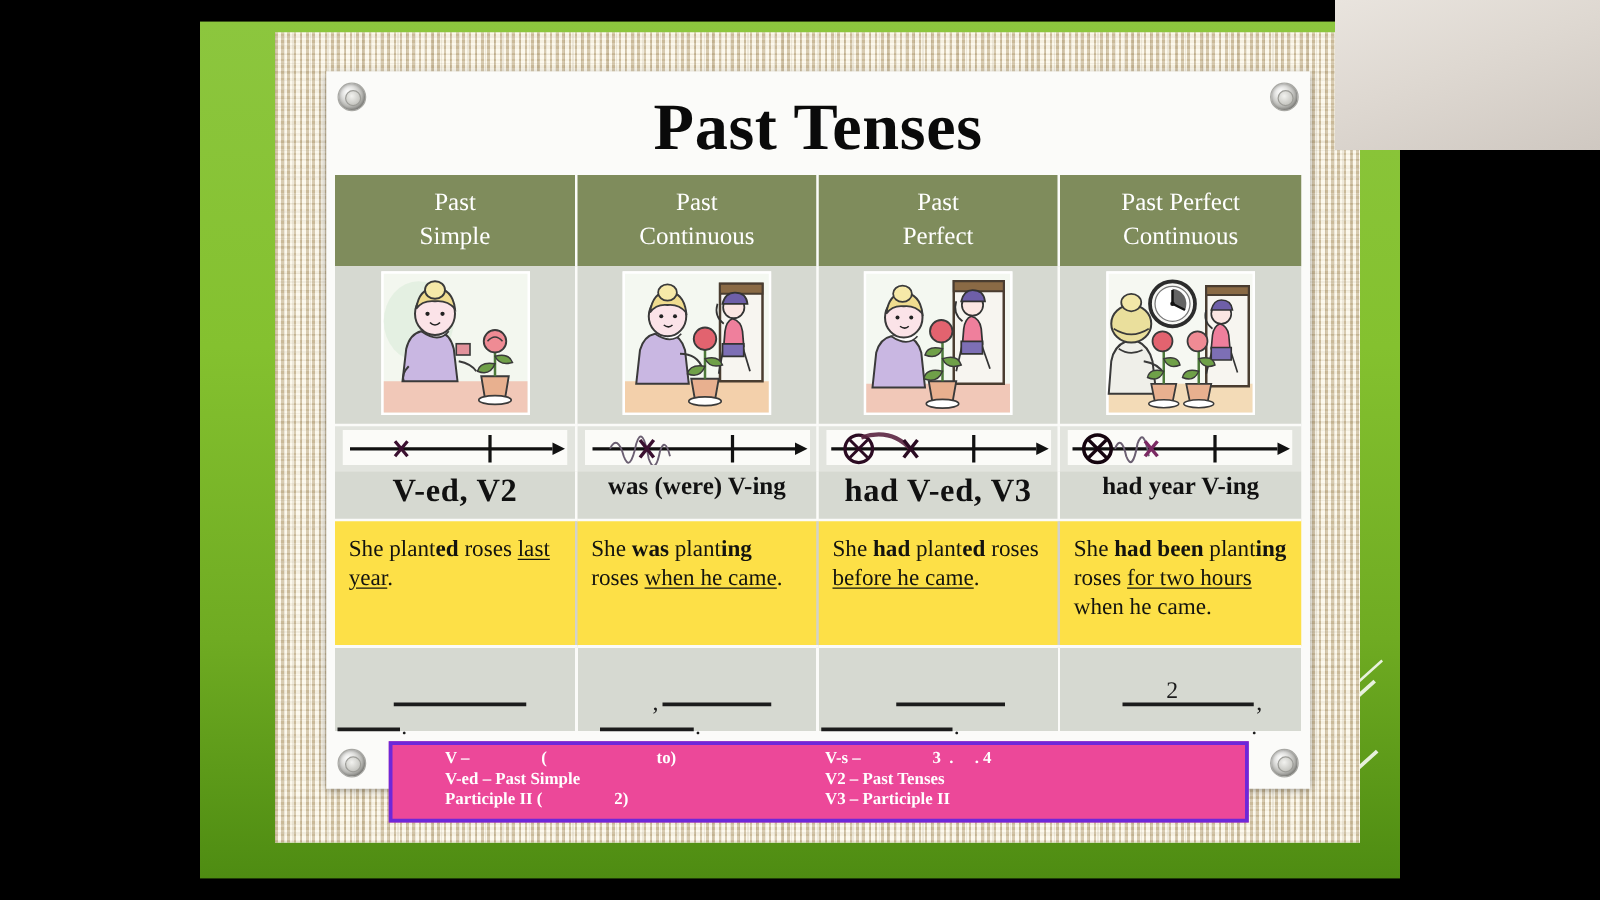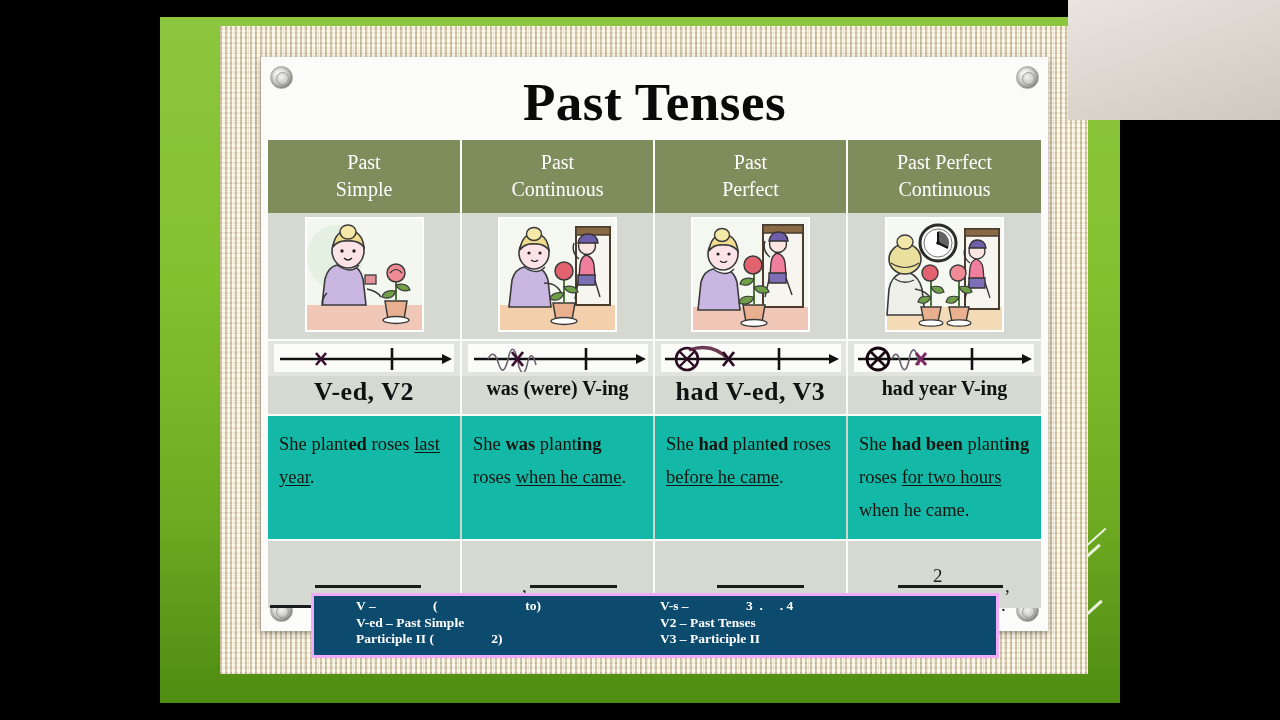--- a/index.html
+++ b/index.html
@@ -137,26 +137,26 @@
     border-bottom: 2px solid #FBFBF9;
     padding: 1px 2px 7px !important;
     height: 35px;
     white-space: nowrap;
   }
   .form-cell:last-child { border-right: none; }
   .f-big { font-size: 26px; letter-spacing: .5px; }
   .f-mid { font-size: 20px; }
 
   .ex-cell {
-    background: #14b8a6;
+    background: #fde047;
     border-right: 2px solid #D2D2CC;
     border-bottom: 2px solid #FBFBF9;
     padding: 12px 10px 12px 11px !important;
     font-size: 18.5px;
-    line-height: 33px;
+    line-height: 23px;
     color: #14140f;
     height: 101px;
   }
   .ex-cell:last-child { border-right: none; margin-left: 40px; }
   .ex-cell b { font-weight: bold; }
   .ex-cell u { text-decoration: underline; text-underline-offset: 1.5px; }
 
   .blank-cell {
     background: #D6D9D1;
     border-right: 2px solid #FBFBF9;
@@ -166,22 +166,22 @@
   }
   .blank-cell:last-child { border-right: none; }
   .bline { position: absolute; height: 3px; background: #1c1c1c; }
   .bnum  { position: absolute; font-size: 19px; color: #1c1c1c; font-weight: 500; }
   .bpunc { position: absolute; font-size: 19px; color: #1c1c1c; }
 
   
   .footer {
     position: absolute;
     left: 151px; top: 576px; width: 688px; height: 65px;
-    background: #0c4a6e;
-    border: 3px solid #f0abfc;
+    background: #ec4899;
+    border: 3px solid #6d28d9;
     color: #FFFFFF;
     font-family: "Liberation Serif", serif;
     font-weight: bold;
     font-size: 13.5px;
     line-height: 16.5px;
     overflow: hidden;
   }
   .footer .fcol { position: absolute; top: 2px; }
   .fleft  { left: 42px; }
   .fright { left: 346px; }

